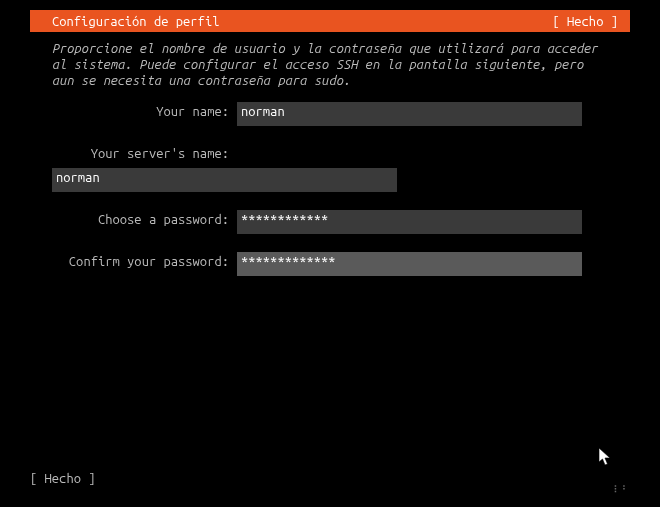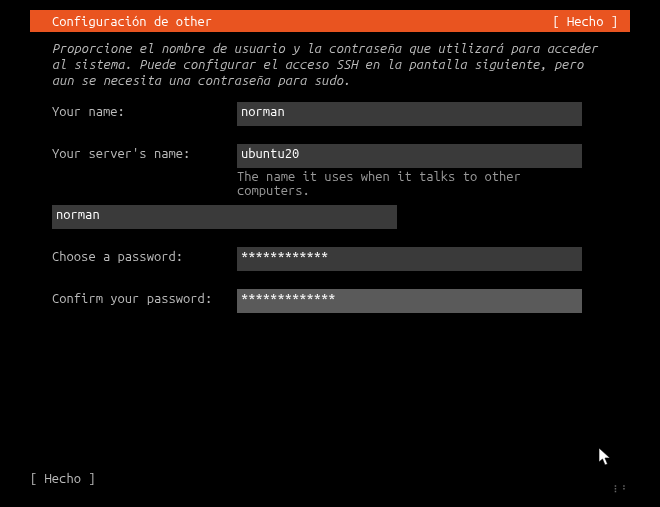--- a/index.html
+++ b/index.html
@@ -41,20 +41,21 @@
       margin-bottom: 14px;
       font-style: italic;
     }
     .form-row {
       display: flex;
       align-items: flex-start;
       margin-bottom: 6px;
     }
     .form-label {
       width: 185px;
+      text-align: right;
       padding-right: 8px;
       color: #bbbbbb;
       line-height: 18px;
     }
     .form-field {
       flex: 1;
     }
     .input {
       width: 345px;
       height: 24px;
@@ -106,42 +107,38 @@
       font-size: 10px;
       letter-spacing: 1px;
     }
   </style>
 </head>
 <body>
 
 <div class="outer">
 
   <div class="header">
-    <span class="header-title">Configuración de other</span>
+    <span class="header-title">Configuración de perfil</span>
     <span class="help-btn">[ Hecho ]</span>
   </div>
 
   <div class="content">
     <div class="intro">Proporcione el nombre de usuario y la contraseña que utilizará para acceder al sistema. Puede configurar el acceso SSH en la pantalla siguiente, pero aun se necesita una contraseña para sudo.</div>
 
     <div class="form-row">
       <div class="form-label">Your name:</div>
       <div class="form-field">
         <div class="input">norman</div>
       </div>
     </div>
 
     <div class="spacer"></div>
 
     <div class="form-row">
       <div class="form-label">Your server's name:</div>
-      <div class="form-field">
-        <div class="input">ubuntu20</div>
-        <div class="hint">The name it uses when it talks to other computers.</div>
-      </div>
     </div>
 
     <div class="form-row">
       <div class="form-field">
         <div class="input">norman</div>
       </div>
     </div>
 
     <div class="spacer"></div>
 

